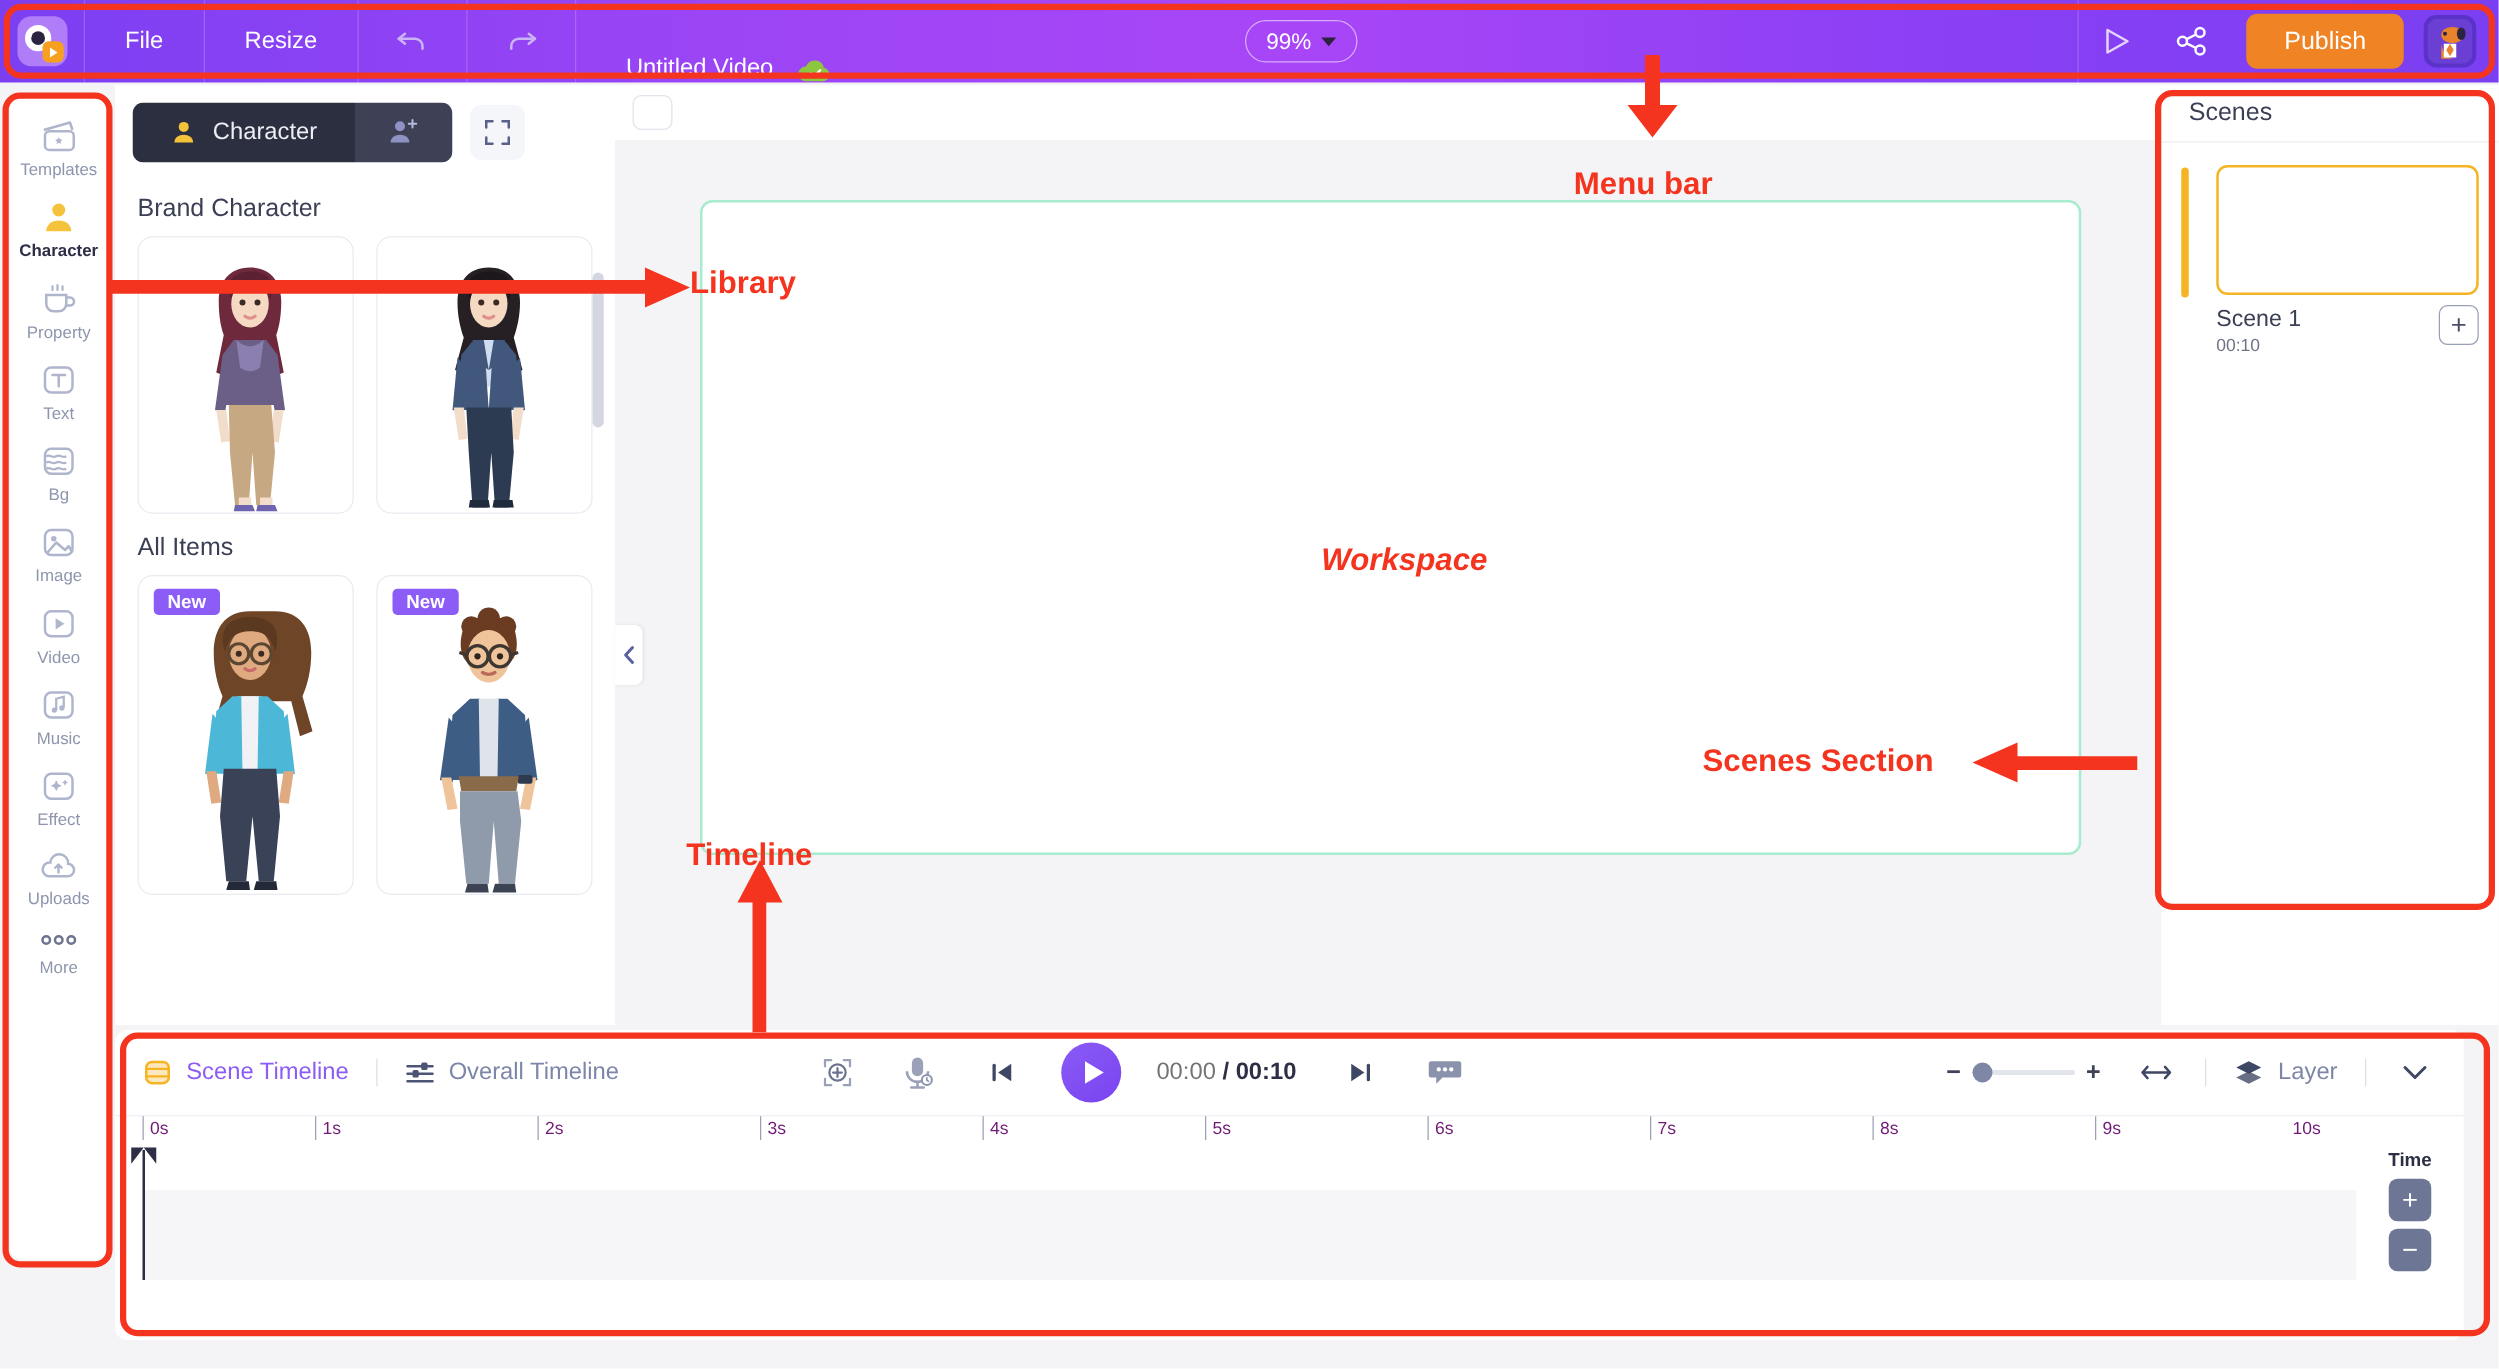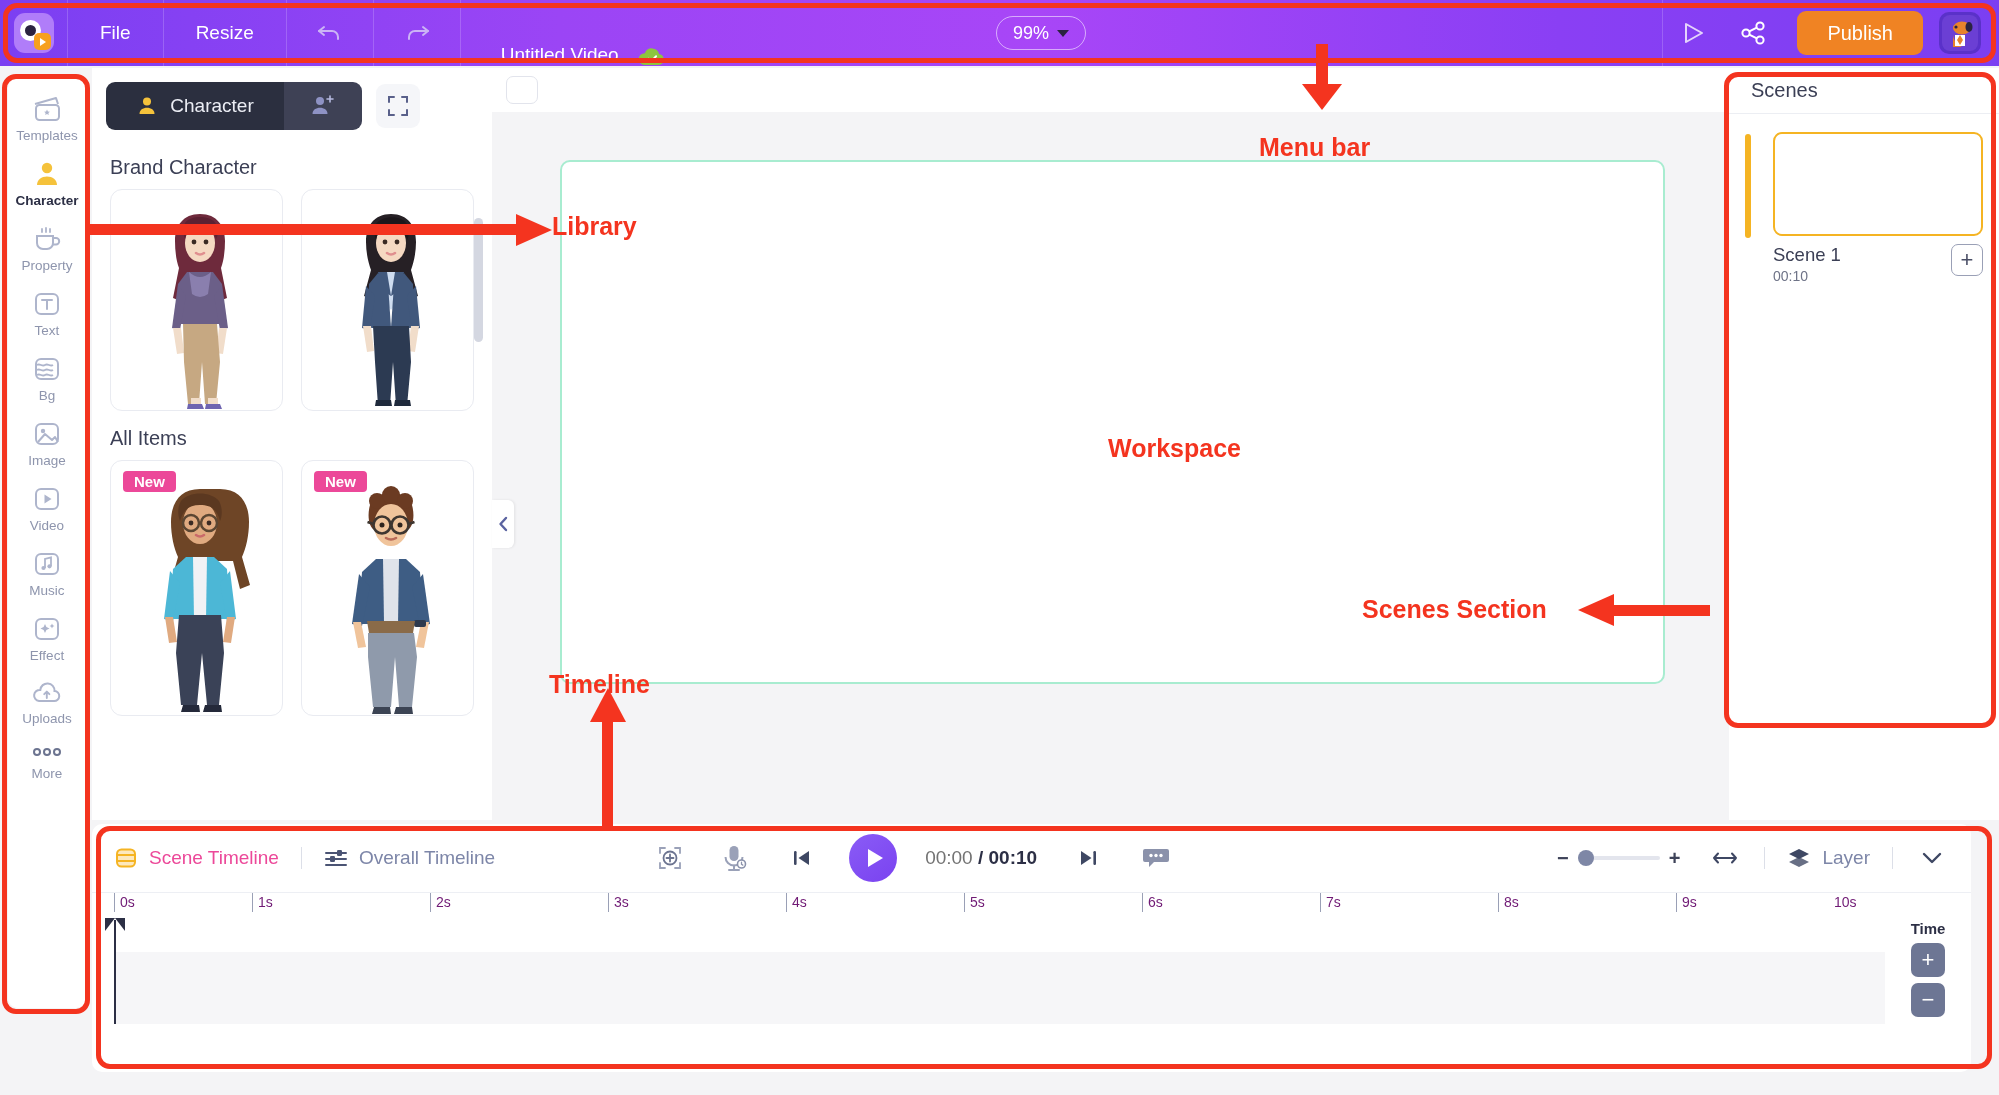--- a/index.html
+++ b/index.html
@@ -103,21 +103,21 @@
     width:44px;height:44px;border-radius:9px;background:#f5f6f9;display:flex;align-items:center;justify-content:center;cursor:pointer;
   }
   .lib-section-title { font-size:20px; color:#3b3f55; padding:16px 0 10px 18px; }
   .thumb-grid { display:flex; gap:18px; padding:0 18px; }
   .thumb {
     width:178px; height:222px; border:1px solid #e9ebf1; border-radius:12px; background:#fff;
     position:relative; overflow:hidden; cursor:pointer;
   }
   .thumb.tall { height:256px; }
   .badge-new {
-    position:absolute; left:12px; top:10px; background:#ec4899; color:#fff; font-size:15px;
+    position:absolute; left:12px; top:10px; background:#8b5cf6; color:#fff; font-size:15px;
     border-radius:4px; padding:2px 11px; font-weight:600; z-index:3;
   }
   .lib-scroll {
     position:absolute; right:9px; top:150px; width:9px; height:124px; background:#d4d7e1; border-radius:5px;
   }
   .lib-collapse {
     position:absolute; left:492px; top:500px; width:22px; height:48px;
     background:#fff; border-radius:0 6px 6px 0; display:flex; align-items:center; justify-content:center;
     box-shadow:1px 0 3px rgba(0,0,0,.08); cursor:pointer; z-index:6;
   }
@@ -150,21 +150,21 @@
     width:32px;height:32px;border:1.5px solid #9aa0b6;border-radius:7px;color:#4a4f66;
     display:flex;align-items:center;justify-content:center;font-size:22px;cursor:pointer;background:#fff;
   }
 
   
   .timeline {
     position:absolute; left:92px; top:824px; right:28px; height:248px; background:#fff; border-radius:10px;
   }
   .tl-toolbar { height:68px; display:flex; align-items:center; padding:0 22px; }
   .tl-tab { display:flex; align-items:center; gap:11px; font-size:19px; cursor:pointer; }
-  .tl-tab.active { color:#ec4899; }
+  .tl-tab.active { color:#8b5cf6; }
   .tl-tab.inactive { color:#7d86a8; }
   .tl-vsep { width:1px; height:22px; background:#dcdfe8; margin:0 22px; }
   .tl-ico { width:34px;height:34px;display:flex;align-items:center;justify-content:center;cursor:pointer; }
   .play-btn {
     width:48px;height:48px;border-radius:50%;
     background:linear-gradient(145deg,#8a5cf6,#7a42f0);
     display:flex;align-items:center;justify-content:center;cursor:pointer;
   }
   .play-btn i { width:0;height:0;border-left:15px solid #fff;border-top:9px solid transparent;border-bottom:9px solid transparent;margin-left:5px; }
   .tl-time { font-size:19px; color:#2c2f45; font-weight:600; }
@@ -657,21 +657,21 @@
     <path d="M2 40 L42 40 L22 66 Z" fill="#f4341f"></path>
   </svg>
   <div class="anno" style="left:1259px; top:133px;">Menu bar</div>
 
   <svg class="arrow" style="left:86px; top:212px;" width="470" height="36">
     <rect x="0" y="12" width="440" height="11" fill="#f4341f"></rect>
     <path d="M430 2 L466 18 L430 34 Z" fill="#f4341f"></path>
   </svg>
   <div class="anno" style="left:552px; top:212px;">Library</div>
 
-  <div class="anno" style="left:1108px; top:434px;">Workspace</div>
+  <div class="anno" style="left:1057px; top:434px;font-style:italic;">Workspace</div>
 
   <svg class="arrow" style="left:1570px; top:592px;" width="140" height="36">
     <rect x="34" y="13" width="106" height="11" fill="#f4341f"></rect>
     <path d="M44 2 L8 18 L44 34 Z" fill="#f4341f"></path>
   </svg>
   <div class="anno" style="left:1362px; top:595px;">Scenes Section</div>
 
   <svg class="arrow" style="left:588px; top:686px;" width="40" height="140">
     <rect x="14" y="30" width="11" height="110" fill="#f4341f"></rect>
     <path d="M2 36 L38 36 L20 2 Z" fill="#f4341f"></path>

